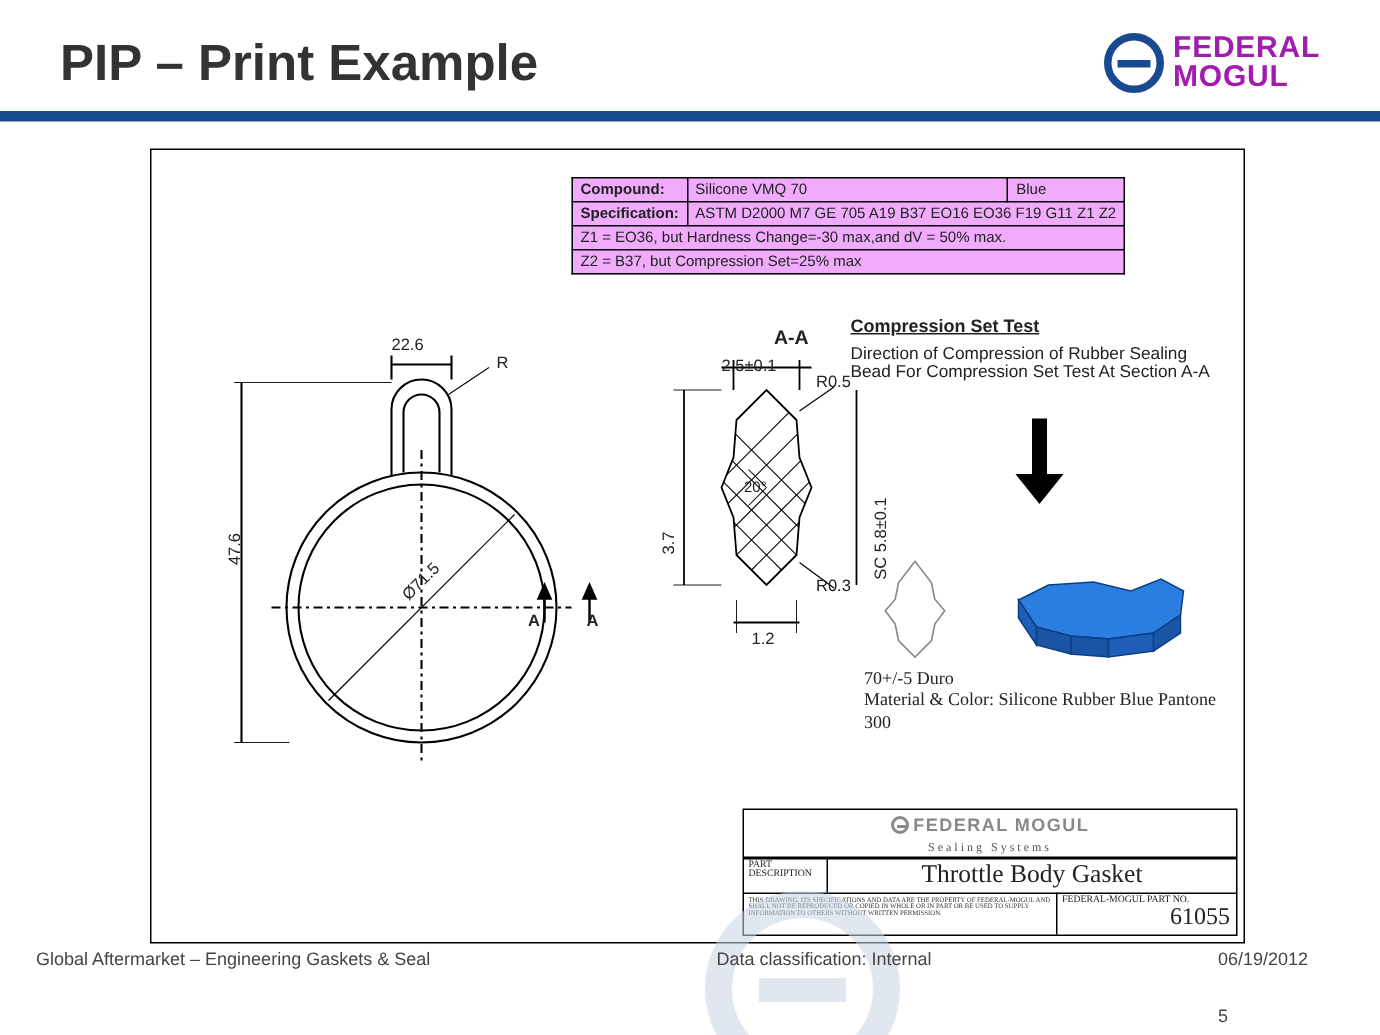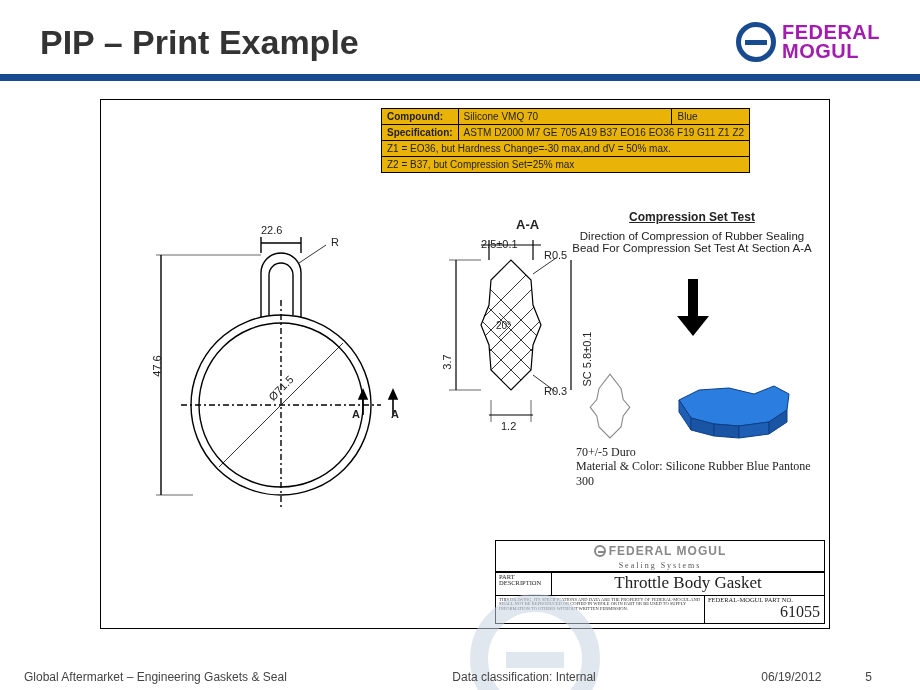--- a/index.html
+++ b/index.html
@@ -65,25 +65,25 @@
     margin: 18px 90px 0 100px;
     border: 1.5px solid #000;
     height: 530px;
     position: relative;
     background: #fff;
   }
 
   
   .spec-table {
     position: absolute;
-    top: 8px;
+    top: 18px;
     left: 280px;
     border-collapse: collapse;
     font-size: 10px;
-    background: #eab308;
+    background: #f0abfc;
   }
   .spec-table td {
     border: 1px solid #000;
     padding: 2px 5px;
     white-space: nowrap;
   }
   .spec-table .lab { font-weight: 700; }
 
   
   .part-main {
@@ -108,21 +108,21 @@
     font-size: 11px;
     font-family: Arial, sans-serif;
   }
 
   
   .comp-block {
     position: absolute;
     right: 12px;
     top: 110px;
     width: 250px;
-    text-align: center;
+    text-align: left;
     font-size: 11.5px;
   }
   .comp-block .ctitle {
     font-weight: 700;
     text-decoration: underline;
     margin-bottom: 6px;
     font-size: 12px;
   }
   .arrow-down {
     margin: 22px auto 0 auto;
@@ -245,21 +245,21 @@
     position: absolute;
     bottom: 6px;
     left: 0;
     width: 100%;
     display: flex;
     justify-content: space-between;
     padding: 0 48px 0 24px;
     font-size: 12px;
     color: #444;
   }
-  .footer .right { display:flex; gap:44px; }
+  .footer .right { display:flex; gap:24px;flex-direction:column; }
 
 </style>
 </head>
 <body>
 
 <div class="header">
   <div class="title">PIP – Print Example</div>
   <div class="logo">
     <div class="logo-mark"></div>
     <div class="logo-text">

